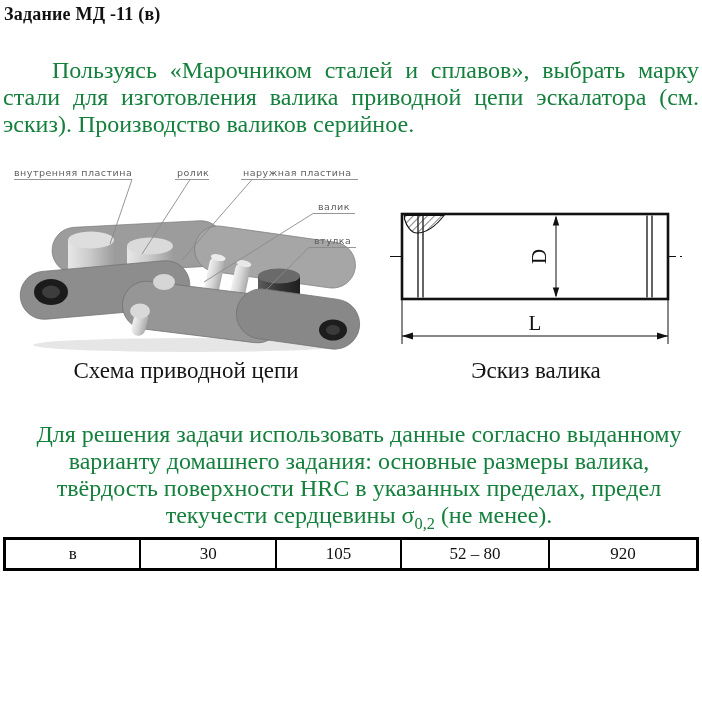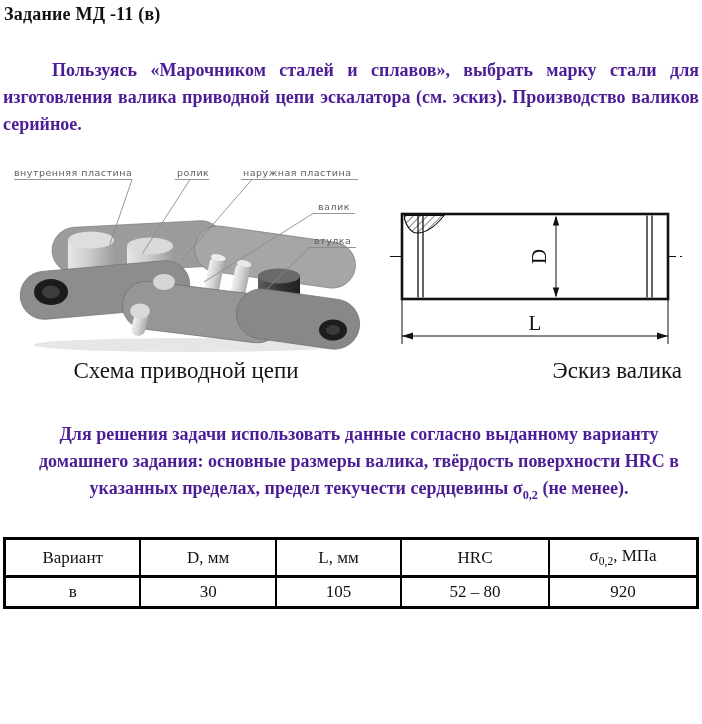--- a/index.html
+++ b/index.html
@@ -5,31 +5,31 @@
   html,body{margin:0;padding:0;background:#fff;}
   .page{
     position:relative;width:702px;height:664px;background:#ffffff;
     font-family:"Liberation Serif",serif;color:#111;overflow:hidden;
   }
   .title{
     position:absolute;left:4px;top:4px;font-size:18px;font-weight:bold;
     letter-spacing:0.2px;
   }
   .para{
-    position:absolute;left:3px;right:3px;font-size:18px;line-height:27px;
-    text-align:justify;text-indent:49px;color:#4c1d95;font-weight:bold;
+    position:absolute;left:3px;right:3px;font-size:24px;line-height:27px;
+    text-align:justify;text-indent:49px;color:#15803d;
   }
   .para.center{text-align:center;text-indent:0;left:28px;right:12px;}
   sub{font-size:68%;}
   .fig{position:absolute;}
   .caption{
     position:absolute;top:358px;font-size:23px;text-align:center;color:#141414;
   }
   .caption.chain{left:6px;width:360px;}
-  .caption.sketch{left:390px;width:292px;text-align:right;}
+  .caption.sketch{left:390px;width:292px;}
   table.spec{
     position:absolute;left:3px;top:537px;width:696px;
     border-collapse:collapse;table-layout:fixed;
     font-size:17px;color:#111;
   }
   table.spec td{
     border:2px solid #000;text-align:center;vertical-align:middle;
     padding:0;overflow:hidden;white-space:nowrap;
   }
   table.spec{border:3px solid #000;}
@@ -180,27 +180,20 @@
 
   <table class="spec">
     <colgroup>
       <col style="width:19.6%">
         <col style="width:19.6%">
         <col style="width:18.0%">
         <col style="width:21.4%">
         <col style="width:21.4%">
     </colgroup>
     <tbody>
-        <tr class="hdr">
-      <td>Вариант</td>
-      <td>D, мм</td>
-      <td>L, мм</td>
-      <td>HRC</td>
-      <td><span>σ</span><sub>0,2</sub><span>, МПа</span></td>
-    </tr>
     <tr class="row">
       <td>в</td>
       <td>30</td>
       <td>105</td>
       <td>52 – 80</td>
       <td>920</td>
     </tr>
   </tbody>
     </table>
 

